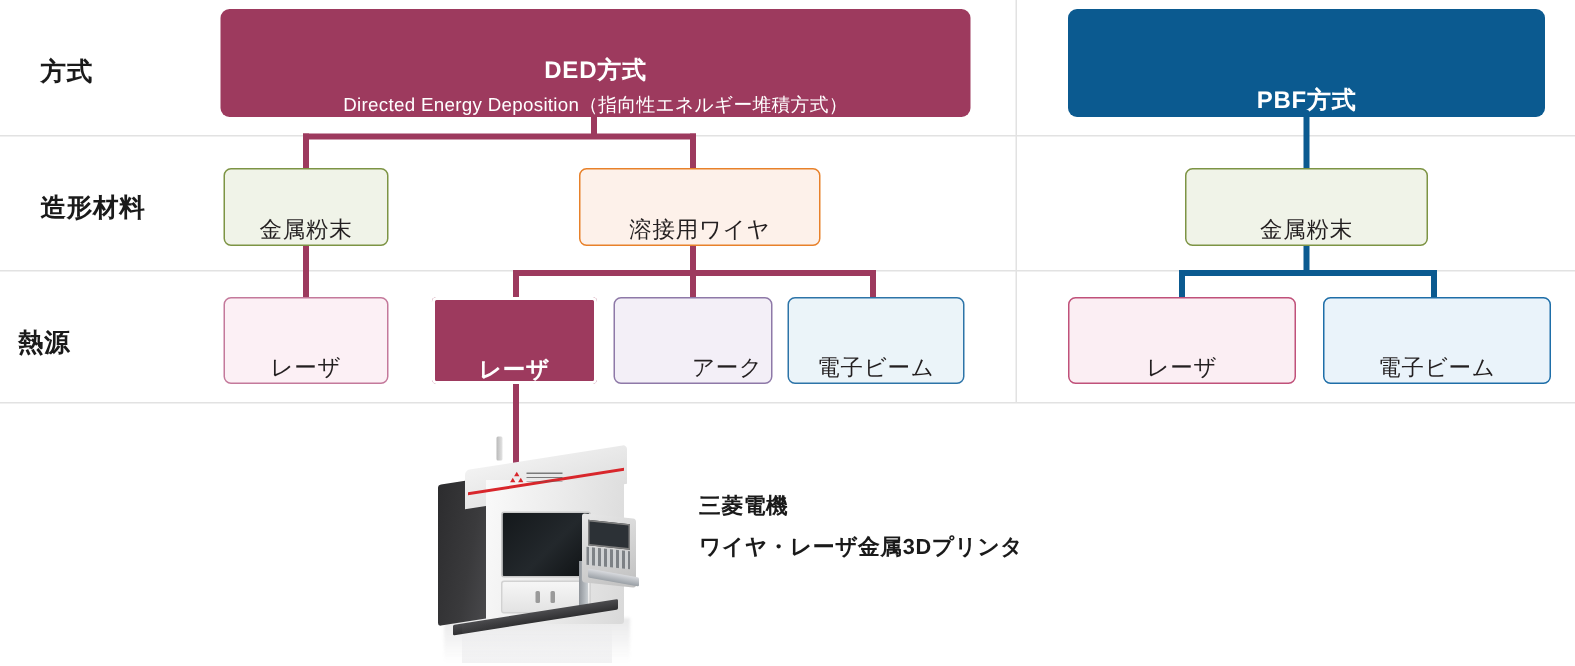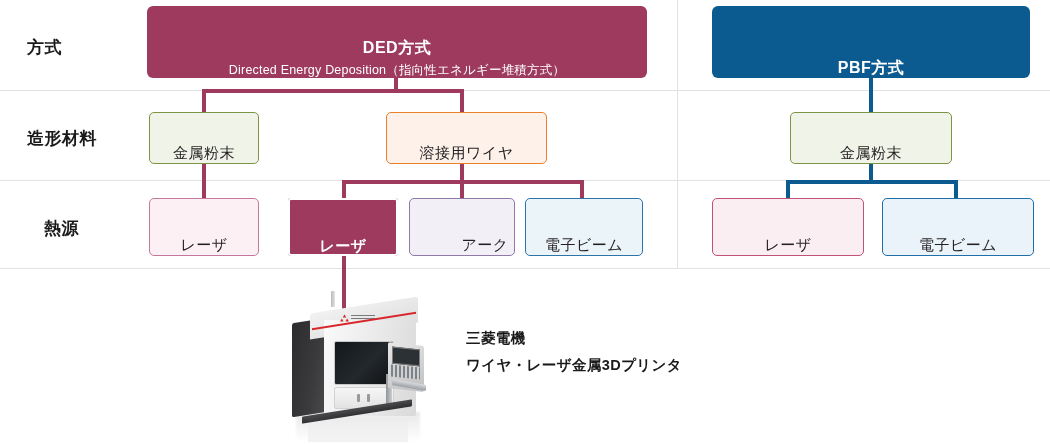--- a/index.html
+++ b/index.html
@@ -281,21 +281,21 @@
 <div id="diagram">
 
   <div class="rule" style="left:0px; top:90px; width:1050px; height:1px;"></div>
   <div class="rule" style="left:0px; top:180px; width:1050px; height:1px;"></div>
   <div class="rule" style="left:0px; top:268px; width:1050px; height:1px;"></div>
 
   <div class="vrule" style="left:677px; top:0px; height:268px;"></div>
 
   <div class="row-label" style="left:27px; top:36px;">方式</div>
   <div class="row-label" style="left:27px; top:127px;">造形材料</div>
-  <div class="row-label" style="left:44px; top:217px;text-align:right;">熱源</div>
+  <div class="row-label" style="left:12px; top:217px;text-align:right;">熱源</div>
 
   <div class="conn" style="left:394px; top:78px; width:4px; height:14px;"></div>
 
   <div class="conn" style="left:202px; top:89px; width:262px; height:4px;"></div>
 
   <div class="conn" style="left:202px; top:89px; width:4px; height:23px;"></div>
 
   <div class="conn" style="left:460px; top:89px; width:4px; height:23px;"></div>
 
   <div class="conn" style="left:202px; top:164px; width:4px; height:34px;"></div>

